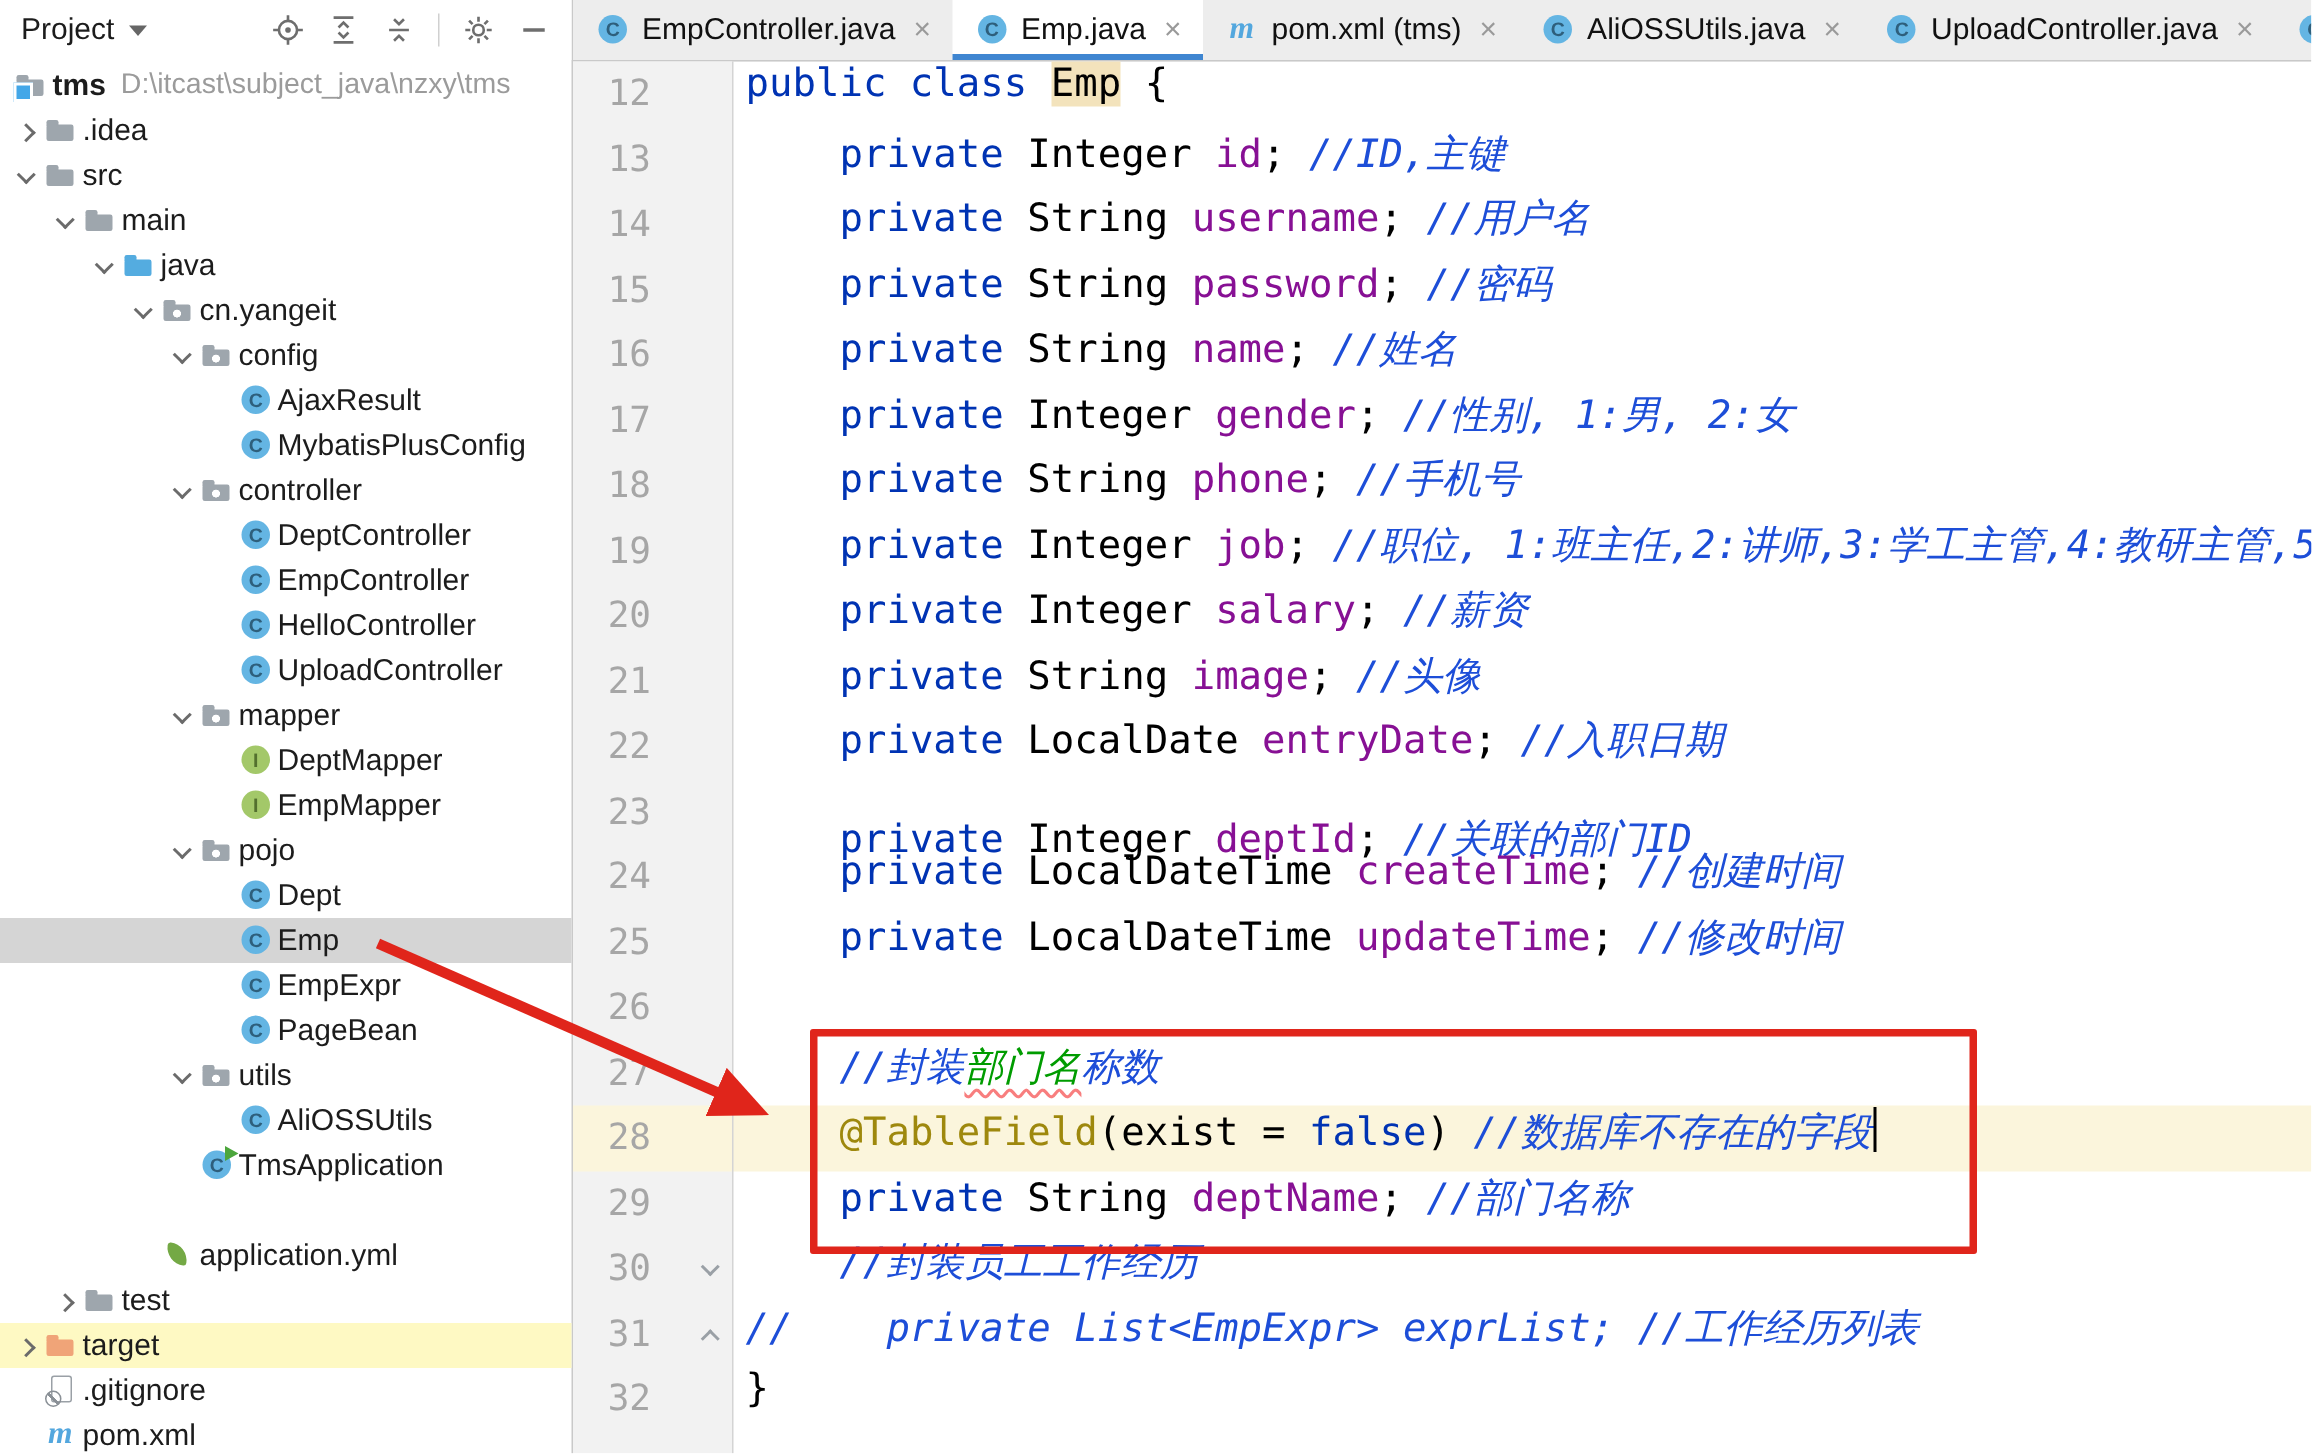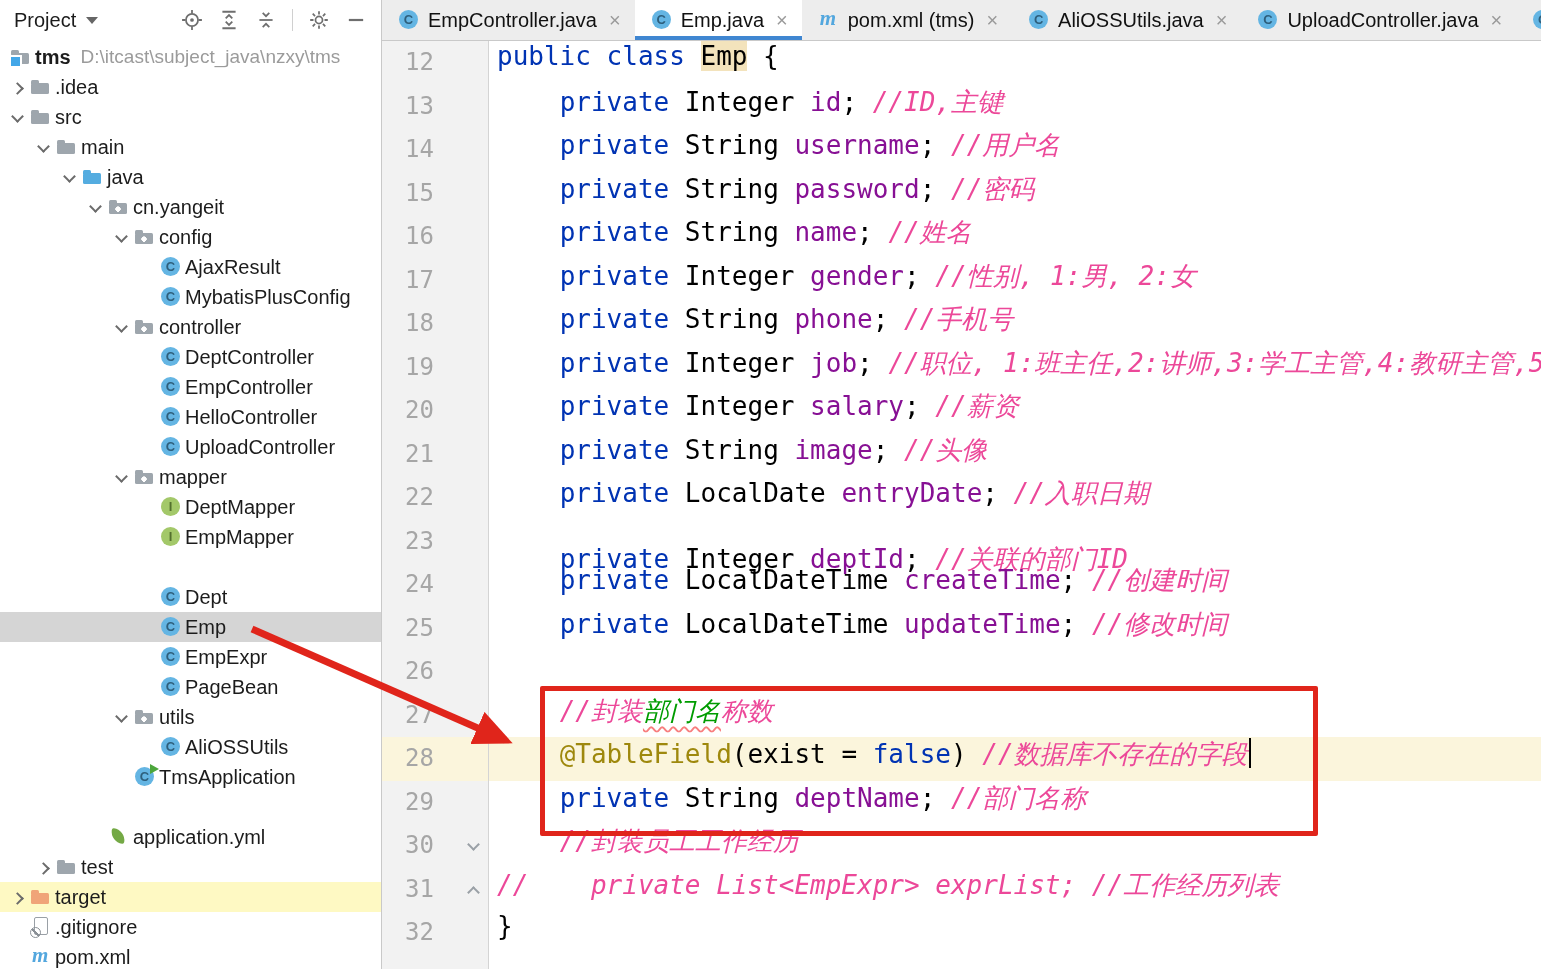--- a/index.html
+++ b/index.html
@@ -59,21 +59,21 @@
 
   
   #gutter-bg{position:absolute;left:382px;top:41px;width:106px;height:928px;background:#F2F2F2;}
   .caret-row{position:absolute;left:382px;width:1159px;height:44px;background:#FBF5DC;}
   #gutter-border{position:absolute;left:488px;top:41px;width:1px;height:928px;background:#D4D4D4;}
   .lnum{position:absolute;left:382px;width:52px;text-align:right;font:24px "DejaVu Sans Mono",monospace;color:#A6A6A6;height:43.5px;line-height:43.5px;}
   .cline{position:absolute;left:497px;height:43.5px;line-height:43.5px;font:26px "DejaVu Sans Mono",monospace;white-space:pre;color:#000;}
   .tk-kw{color:#0033B3;}
   .tk-pl{color:#000;}
   .tk-fld{color:#871094;}
-  .tk-cmt{color:#ec4899;font-style:italic;}
+  .tk-cmt{color:#1d4ed8;font-style:italic;}
   .tk-sq{color:#009C00;font-style:italic;text-decoration:underline wavy #F87E7E;text-decoration-thickness:2px;text-underline-offset:6px;}
   .tk-ann{color:#9E880D;}
   .tk-hl{background:#F3E3BC;}
   .cursor{display:inline-block;width:2px;height:30px;background:#000;vertical-align:-5px;margin-left:1px;}
   .fold{position:absolute;left:466px;width:14px;height:14px;}
   .fold::before{content:"";position:absolute;left:3px;top:2px;width:7px;height:7px;border-right:2px solid #9AA0A6;border-bottom:2px solid #9AA0A6;}
   .fold.down::before{transform:rotate(45deg);}
   .fold.up::before{transform:rotate(-135deg);top:6px;}
 
   
@@ -220,20 +220,26 @@
           <span style="flex: 0 0 auto; width: 138px;"></span>
           <span style="flex: 0 0 auto; width: 20px;"></span>
           <span class="icn interface" data-l="I"></span>
           <span class="lbl">DeptMapper</span>
         </div>
         <div class="trow" style="top: 480px;">
           <span style="flex: 0 0 auto; width: 138px;"></span>
           <span style="flex: 0 0 auto; width: 20px;"></span>
           <span class="icn interface" data-l="I"></span>
           <span class="lbl">EmpMapper</span>
+        </div>
+        <div class="trow" style="top: 510px;">
+          <span style="flex: 0 0 auto; width: 112px;"></span>
+          <span class="chev open"></span>
+          <span class="icn package"></span>
+          <span class="lbl">pojo</span>
         </div>
         <div class="trow" style="top: 540px;">
           <span style="flex: 0 0 auto; width: 138px;"></span>
           <span style="flex: 0 0 auto; width: 20px;"></span>
           <span class="icn class" data-l="C"></span>
           <span class="lbl">Dept</span>
         </div>
         <div class="trow selected" style="top: 570px;">
           <span style="flex: 0 0 auto; width: 138px;"></span>
           <span style="flex: 0 0 auto; width: 20px;"></span>

